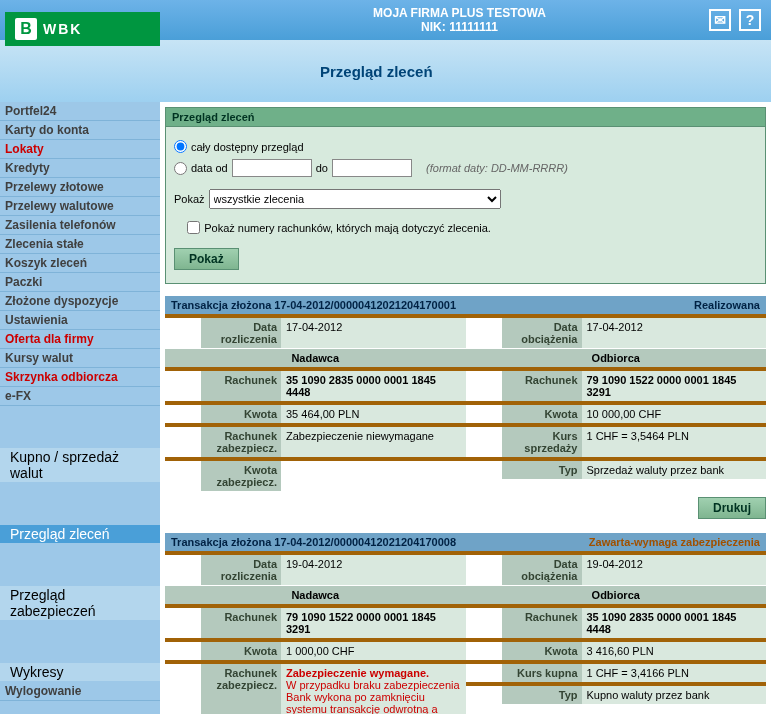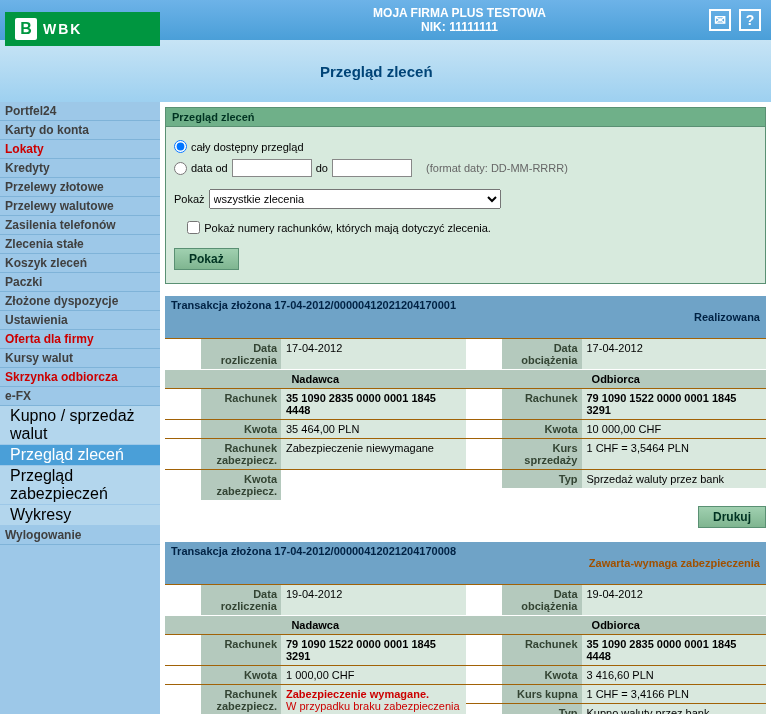--- a/index.html
+++ b/index.html
@@ -13,43 +13,43 @@
 .header-icon { width: 22px; height: 22px; border: 2px solid #fff; display: flex; align-items: center; justify-content: center; font-size: 14px; cursor: pointer; }
 
 
 .subheader { background: linear-gradient(#c7e4f5, #9dd0f0); height: 62px; display: flex; align-items: center; padding-left: 320px; font-size: 15px; font-weight: bold; color: #004477; position: relative; }
 
 
 .layout { display: flex; }
 .sidebar { width: 160px; background: #9dc8e8; font-size: 12px; }
 .sidebar-item { padding: 2px 5px; border-bottom: 1px solid #7fb3d8; cursor: pointer; font-weight: bold; color: #404040; }
 .sidebar-item.red { color: #c00; }
-.sidebar-sub { padding: 1px 10px; font-size: 16px; font-weight: normal; background: #b3d6ed; border-bottom: 1px solid #9dc8e8; cursor: pointer; }
+.sidebar-sub { padding: 1px 10px; font-size: 14px; font-weight: normal; background: #b3d6ed; border-bottom: 1px solid #9dc8e8; cursor: pointer; margin-top: 42px; }
 .sidebar-sub.active { background: #4a9fd8; color: #fff; }
 
 .main { flex: 1; padding: 5px; }
 
 
 .panel-title { background: #6fb089; color: #003322; font-weight: bold; padding: 3px 6px; border: 1px solid #5a9073; }
 .panel-body { background: #d7eadd; border: 1px solid #5a9073; border-top: none; padding: 10px 8px; }
 .form-row { padding: 3px 0; display: flex; align-items: center; gap: 4px; }
 input[type=text] { border: 1px solid #888; height: 18px; font-size: 11px; padding: 0 2px; }
 select { font-size: 11px; height: 20px; }
-.hint { color: #666; }
+.hint { color: #666; font-style: italic; }
 .btn { background: linear-gradient(#a0d0b0, #7fb590); border: 1px solid #5a9073; padding: 3px 14px; font-weight: bold; font-size: 12px; cursor: pointer; color: #003322; }
 
 
 .tx-header { display: flex; margin-top: 12px; }
 .tx-header-left { flex: 1; background: #6fa3c7; color: #002244; font-weight: bold; padding: 3px 6px; }
-.tx-header-right { width: 250px; background: #6fa3c7; color: #002244; font-weight: bold; padding: 15px 6px; text-align: right; }
+.tx-header-right { width: 250px; background: #6fa3c7; color: #002244; font-weight: bold; padding: 3px 6px; text-align: right; }
 .tx-header-right.orange { color: #a05000; }
 
 .tx-grid { display: flex; }
 .tx-col { flex: 1; }
-.tx-row { display: flex; border-top: 1px solid #a16207; padding-left: 36px; }
+.tx-row { display: flex; border-top: 4px solid #a16207; padding-left: 36px; }
 .tx-label { width: 80px; background: #b4c9bd; text-align: right; padding: 3px 4px; font-weight: bold; font-size: 11px; color: #334433; }
 .tx-val { flex: 1; background: #d9e8de; padding: 3px 5px; font-size: 11px; }
 .tx-section { background: #b4c9bd; text-align: center; font-weight: bold; padding: 3px; border-top: 1px solid #fff; }
 .red-text { color: #c00; font-weight: bold; }
 .red-text2 { color: #c00; }
 
 .actions { display: flex; justify-content: flex-end; gap: 8px; padding: 6px 0 2px 0; }
 
 
 .logo-area { position: absolute; top: 12px; left: 5px; width: 155px; height: 85px; }

